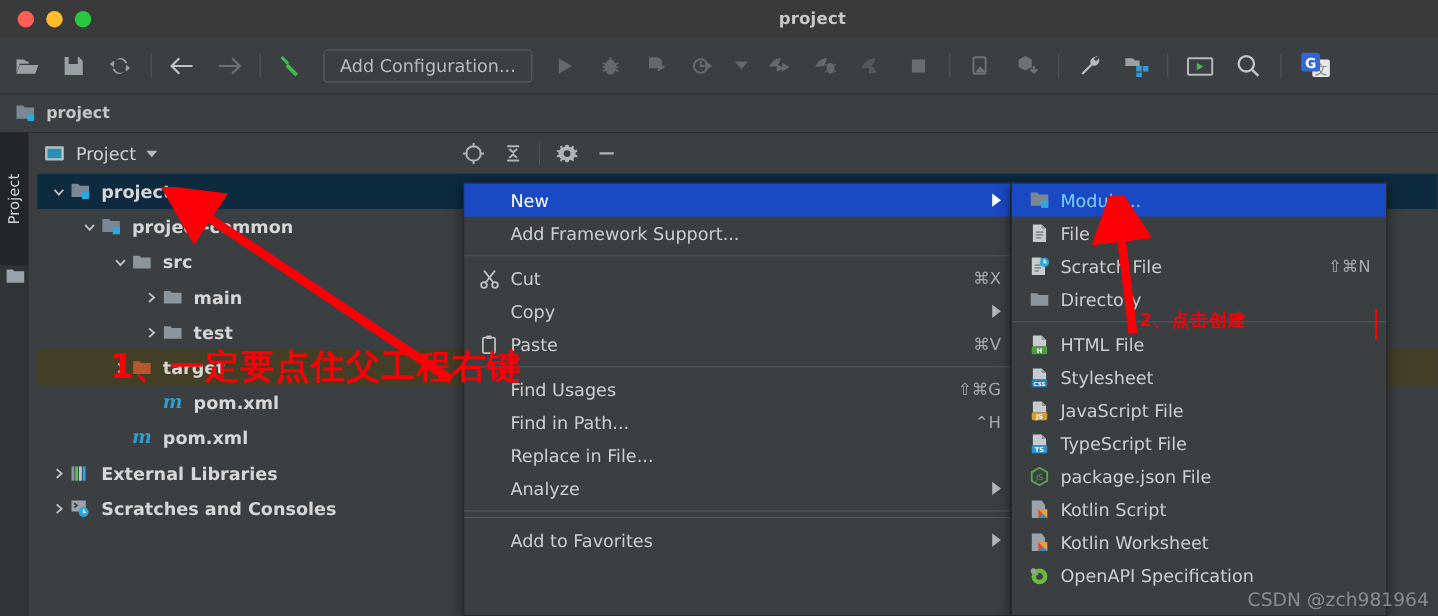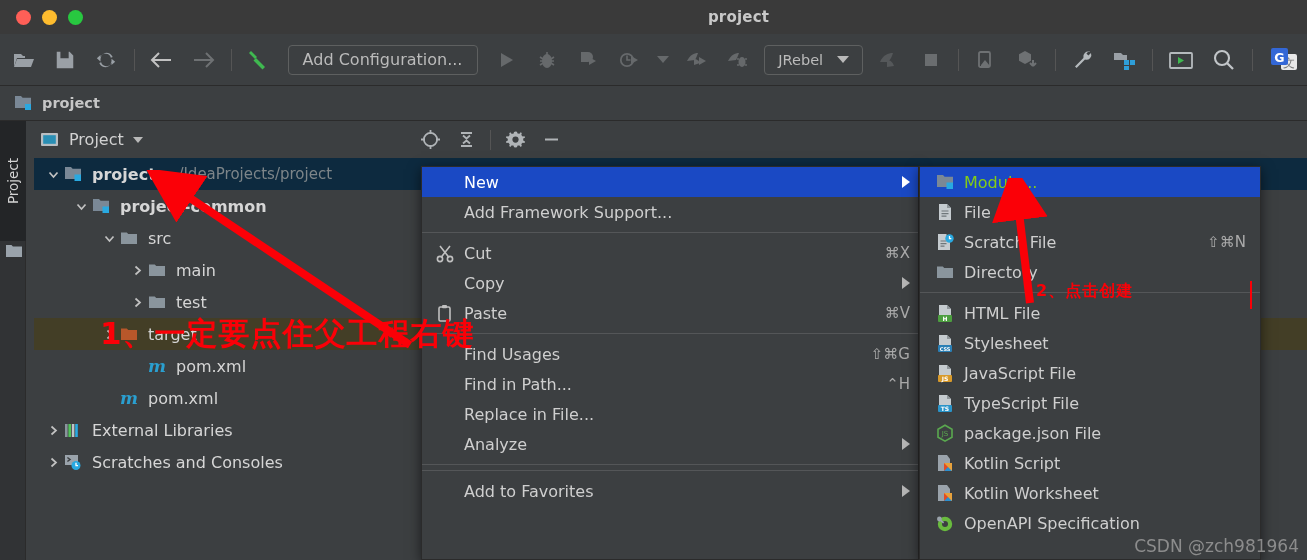--- a/index.html
+++ b/index.html
@@ -93,21 +93,21 @@
   }
   .tree-inner { position:absolute; left:8px; top:0; right:0; bottom:0; background:#3c3f41;}
   .row {
     position:relative; height:32px; display:flex; align-items:center;
     font-size:16px; color:#d6d6d6; white-space:nowrap;
   }
   .row.sel { background:#0d2a3f; }
   .row.marked { background:#433e26; }
   .row .arrow { width:22px; display:flex; align-items:center; justify-content:center; }
   .row .ticon { width:26px; display:flex; align-items:center; justify-content:flex-start; }
-  .row .name { margin-left:2px; }
+  .row .name { margin-left:2px;font-weight:bold; }
   .row .name.b { font-weight:bold; }
   .row .path { margin-left:10px; color:#7d8589; font-size:15px; }
 
   
   .ctxmenu {
     position:absolute; left:421px; top:166px; width:498px; height:394px;
     background:#3c3f41; border:1px solid #2b2b2b;
     box-shadow:0 3px 12px rgba(0,0,0,.55);
     z-index:40;
   }
@@ -127,21 +127,21 @@
   .submenu {
     position:absolute; left:919px; top:166px; width:342px; height:394px;
     background:#3c3f41; border:1px solid #2b2b2b;
     box-shadow:0 3px 12px rgba(0,0,0,.55);
     z-index:50;
   }
   .si {
     position:relative; height:30px; display:flex; align-items:center;
     font-size:16px; color:#cfcfcf; padding-left:44px; padding-right:14px;
   }
-  .si.hl { background:#1a49c4; color:#84cc16; }
+  .si.hl { background:#1a49c4; color:#7dd3fc; }
   .si .sic { position:absolute; left:14px; width:22px; height:22px; display:flex; align-items:center; justify-content:center;}
   .si .acc { margin-left:auto; color:#aaaaaa; font-size:15px; }
 
   
   .anno { position:absolute; z-index:70; color:#fb0007; pointer-events:none; }
   .anno-t1 { left:100px; top:313px; font-size:31px; font-weight:bold; letter-spacing:1px; }
   .anno-t2 { left:1036px; top:281px; font-size:16px; font-weight:bold; letter-spacing:1px; }
   .anno-caret { position:absolute; left:1250px; top:281px; width:2px; height:28px; background:#fb0007; z-index:70;}
   .arrow-svg { position:absolute; z-index:65; pointer-events:none; }
 
@@ -238,24 +238,20 @@
           <path d="M9 10c3 0 5 2 6 4l-6 2v-6z" fill="#66696b"></path>
           <path d="M14 8l7 4-7 4V8z" fill="#66696b"></path>
         </svg>
     </div>
     <div class="tb-item" style="width:42px">
       <svg class="icon" width="24" height="22" viewBox="0 0 24 22">
           <path d="M2 12c3-6 7-8 11-8-1 3-2 5-3 7l-8 1z" fill="#66696b"></path>
           <ellipse cx="16" cy="13" rx="3.5" ry="5" fill="#66696b"></ellipse>
           <path d="M11 10h2M19 10h2M11 16h2M19 16h2" stroke="#66696b" stroke-width="1.4"></path>
         </svg>
-    </div>
-    <div class="jrebel">
-      <span>JRebel</span>
-      <span class="caret-dn"></span>
     </div>
     <div class="tb-item" style="width:42px">
       <svg class="icon" width="26" height="22" viewBox="0 0 26 22">
           <path d="M3 13c3-7 8-9 13-9-1 4-3 7-5 9l-8 0z" fill="#55585a"></path>
           <path d="M10 11c4 0 6 3 7 6l-7 1v-7z" fill="#55585a"></path>
         </svg>
     </div>
     <div class="tb-item" style="width:42px">
       <svg class="icon" width="18" height="18" viewBox="0 0 18 18">
           <rect x="3" y="3" width="12" height="12" fill="#6a6d6f"></rect>
@@ -376,21 +372,20 @@
               <path d="M2.5 4.5L6.5 9l4-4.5" stroke="#c2c2c2" stroke-width="1.7" fill="none"></path>
             </svg>
           </span>
           <span class="ticon">
             <svg width="19" height="18" viewBox="0 0 19 18">
               <path d="M1 2h6l1.6 1.8H17V14H1V2z" fill="#7a8896"></path>
               <rect x="10.5" y="9.5" width="6.5" height="6.5" fill="#29a9e1"></rect>
             </svg>
           </span>
           <span class="name b">project</span>
-          <span class="path">~/IdeaProjects/project</span>
         </div>
         <div class="row" style="padding-left: 36px;">
           <span class="arrow">
             <svg width="13" height="13" viewBox="0 0 13 13">
               <path d="M2.5 4.5L6.5 9l4-4.5" stroke="#c2c2c2" stroke-width="1.7" fill="none"></path>
             </svg>
           </span>
           <span class="ticon">
             <svg width="19" height="18" viewBox="0 0 19 18">
               <path d="M1 2h6l1.6 1.8H17V14H1V2z" fill="#7a8896"></path>

